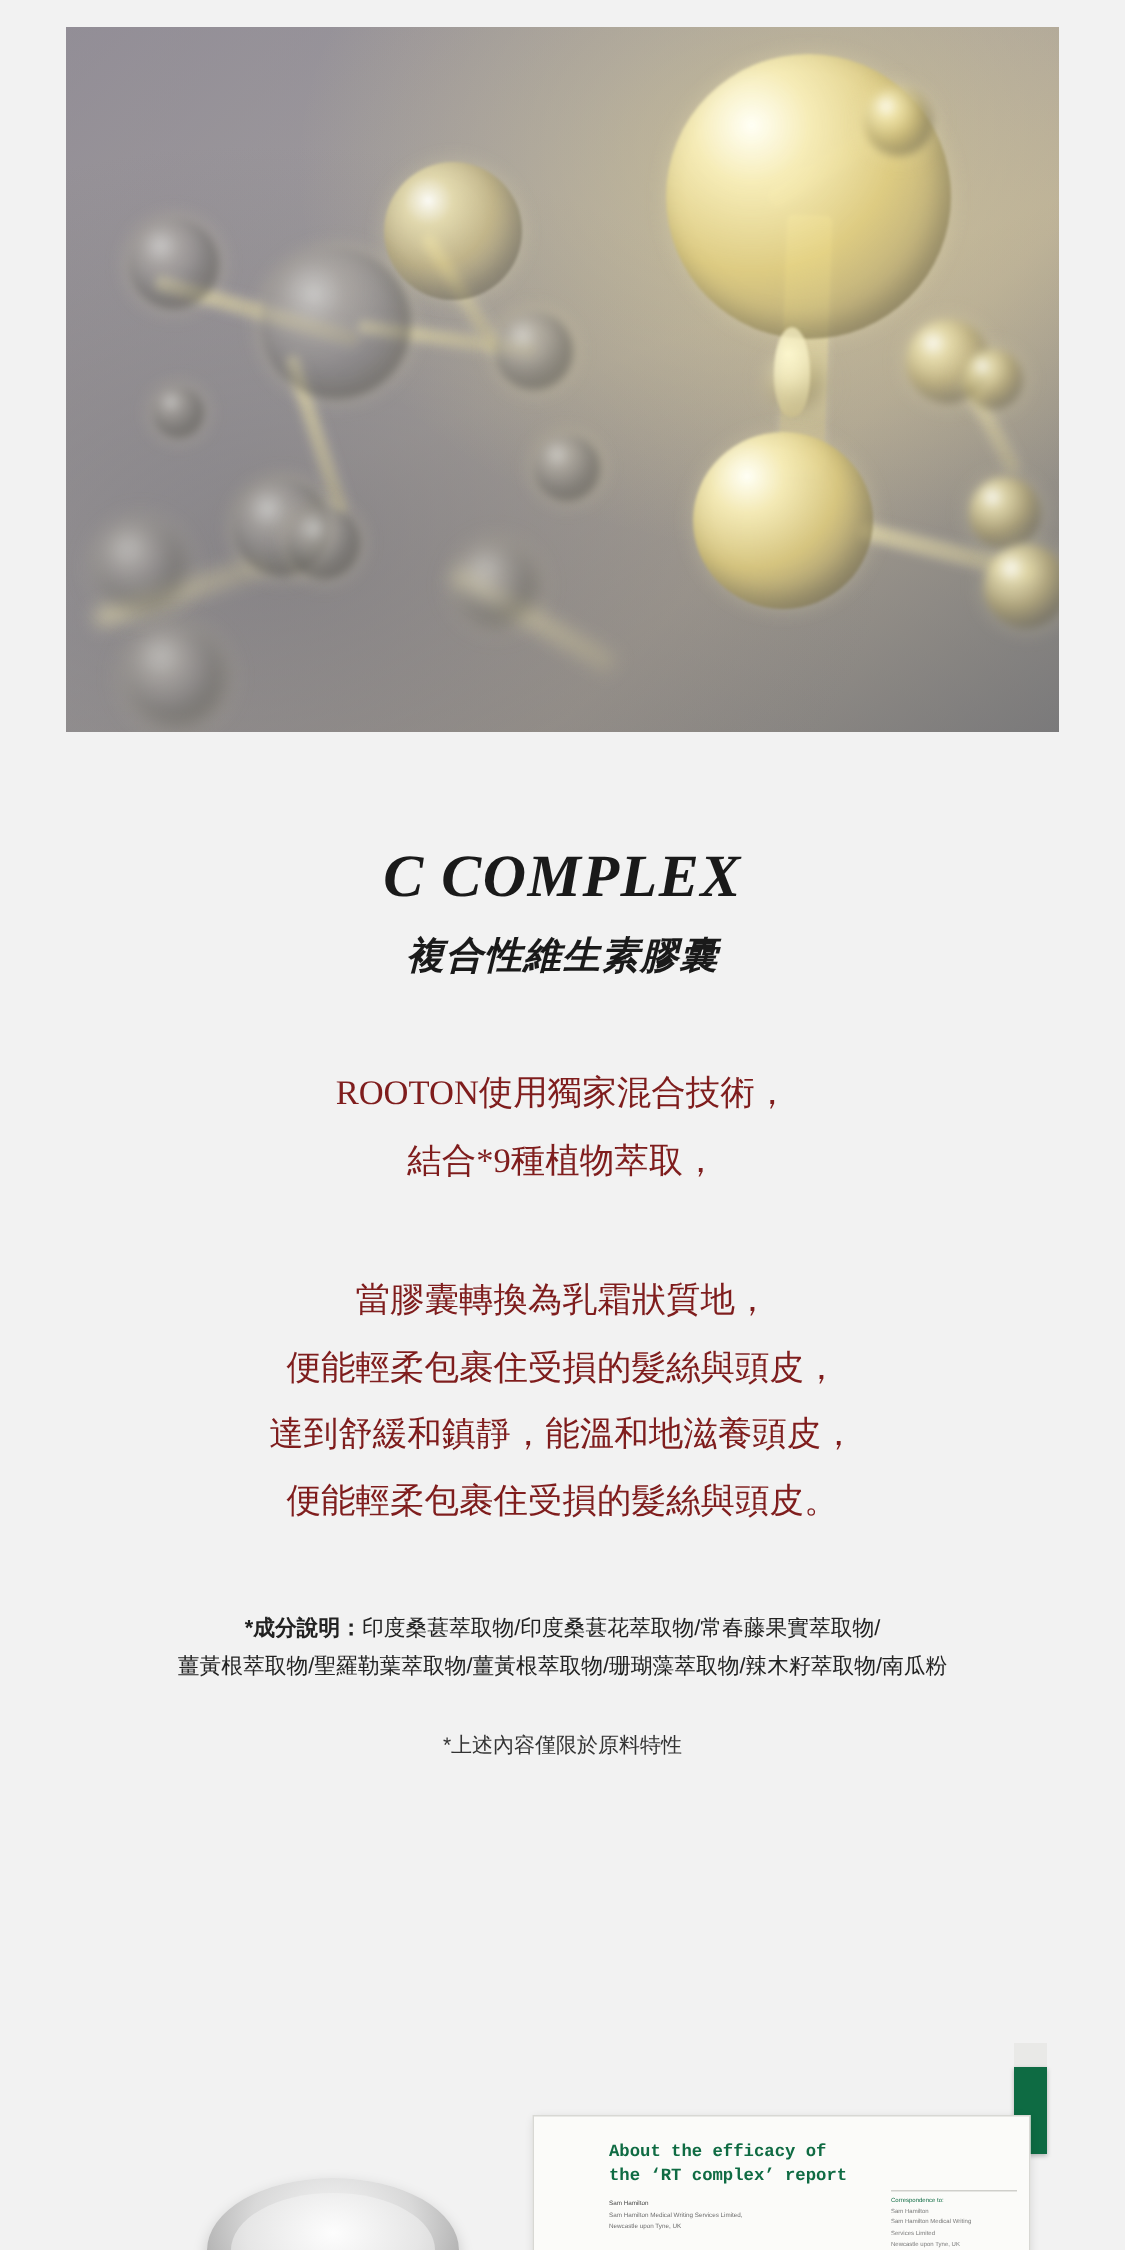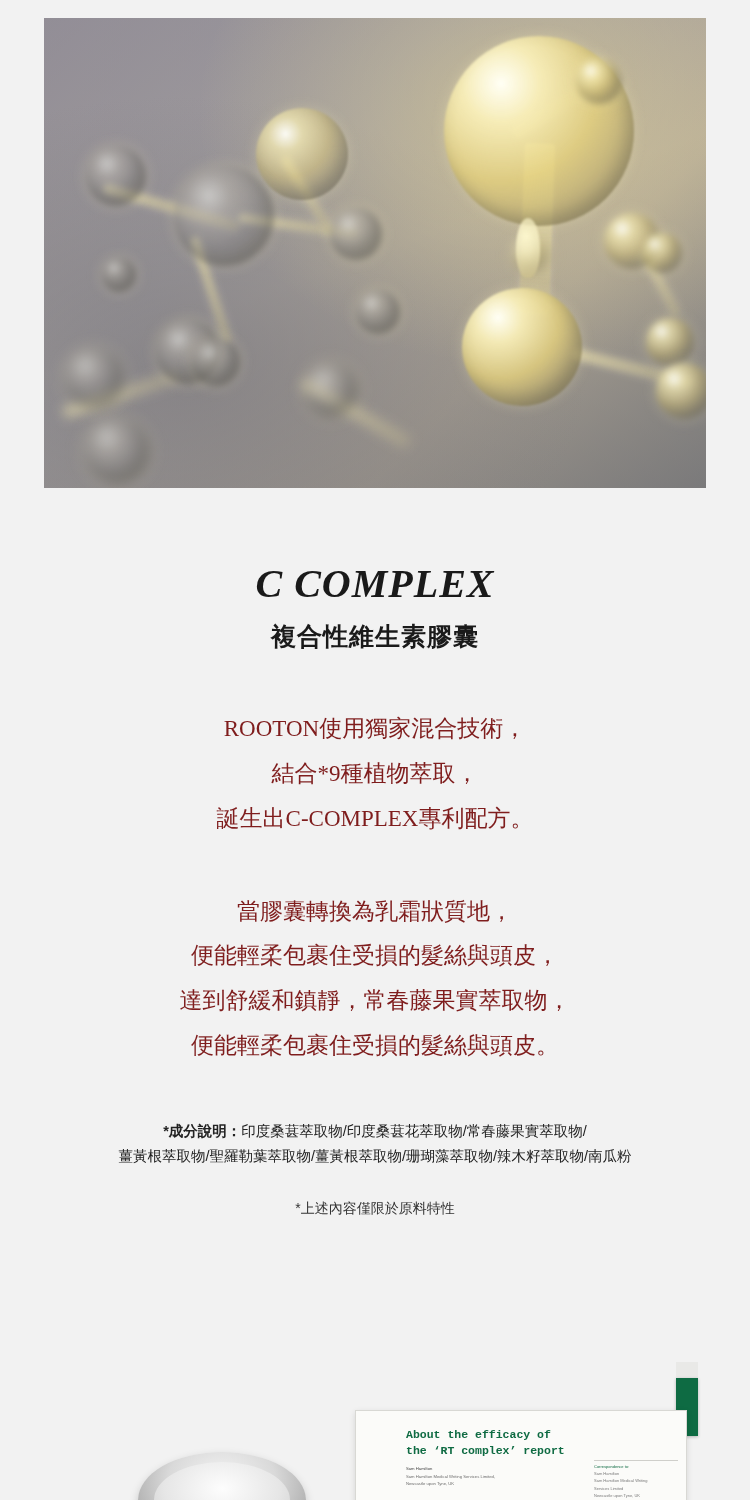--- a/index.html
+++ b/index.html
@@ -92,20 +92,21 @@
     margin: 0;
     line-height: 1.2;
   }
   .subtitle {
     font-family: "Liberation Sans", sans-serif;
     font-size: 25px;
     font-weight: bold;
     color: #1a1a1a;
     margin: 12px 0 0 0;
     letter-spacing: 1px;
+    font-style: italic;
   }
 
   .para {
     margin-top: 54px;
     font-family: "Liberation Serif", serif;
     font-size: 23px;
     line-height: 1.95;
     color: #7f1d1d;
   }
   .para2 {
@@ -261,27 +262,26 @@
     <div class="drip blur1" style="left:472px; top:200px; width:24px; height:60px;"></div>
   </div>
 
   <div class="content">
     <h1 class="title">C COMPLEX</h1>
     <h2 class="subtitle">複合性維生素膠囊</h2>
 
     <div class="para">
       <div>ROOTON使用獨家混合技術，</div>
       <div>結合*9種植物萃取，</div>
-      <div>誕生出C-COMPLEX專利配方。</div>
     </div>
 
     <div class="para para2">
       <div>當膠囊轉換為乳霜狀質地，</div>
       <div>便能輕柔包裹住受損的髮絲與頭皮，</div>
-      <div>達到舒緩和鎮靜，常春藤果實萃取物，</div>
+      <div>達到舒緩和鎮靜，能溫和地滋養頭皮，</div>
       <div>便能輕柔包裹住受損的髮絲與頭皮。</div>
     </div>
 
     <div class="notes">
       <div>
         <span class="ingredient-label">*成分說明：</span><span>印度桑葚萃取物/印度桑葚花萃取物/常春藤果實萃取物/</span>
       </div>
       <div>薑黃根萃取物/聖羅勒葉萃取物/薑黃根萃取物/珊瑚藻萃取物/辣木籽萃取物/南瓜粉</div>
       <div class="notes-foot">*上述內容僅限於原料特性</div>
     </div>

